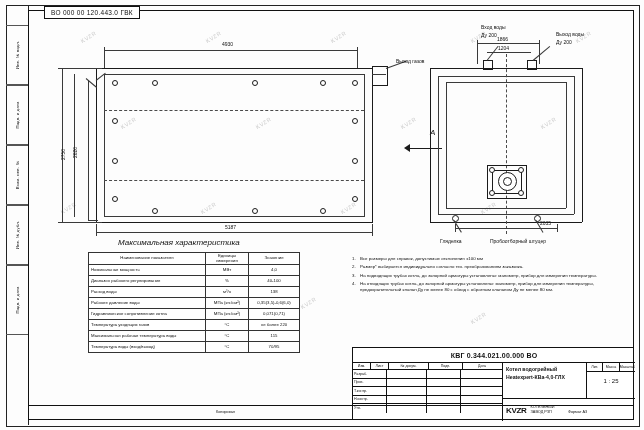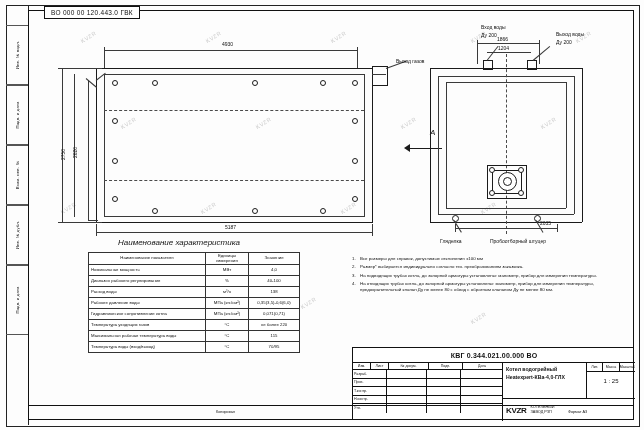--- a/index.html
+++ b/index.html
@@ -352,21 +352,21 @@
     <div class="circ" style="left:534px;top:215px;width:5px;height:5px;"></div>
     <div class="ln thin" style="left:536px;top:220px;width:14px;height:1px;transform:rotate(60deg);transform-origin:left center;"></div>
     <div class="lbl" style="left:490px;top:238px;">Пробоотборный штуцер</div>
 
     <div class="ln hl thin" style="left:455px;top:228px;width:102px;"></div>
     <div class="ln vl thin" style="left:455px;top:224px;height:8px;"></div>
     <div class="ln vl thin" style="left:557px;top:224px;height:8px;"></div>
     <div class="dimtxt" style="left:540px;top:220px;">2035</div>
   </div>
 
-  <div class="char-title">Наименование характеристика</div>
+  <div class="char-title">Максимальная характеристика</div>
   <table class="chars">
     <tbody>
         <tr>
       <th class="c1">Наименование показателя</th>
       <th class="c2">Единицы измерения</th>
       <th class="c3">Значение</th>
     </tr>
     <tr>
       <td class="c1">Номинальная мощность</td>
       <td class="c2">МВт</td>

